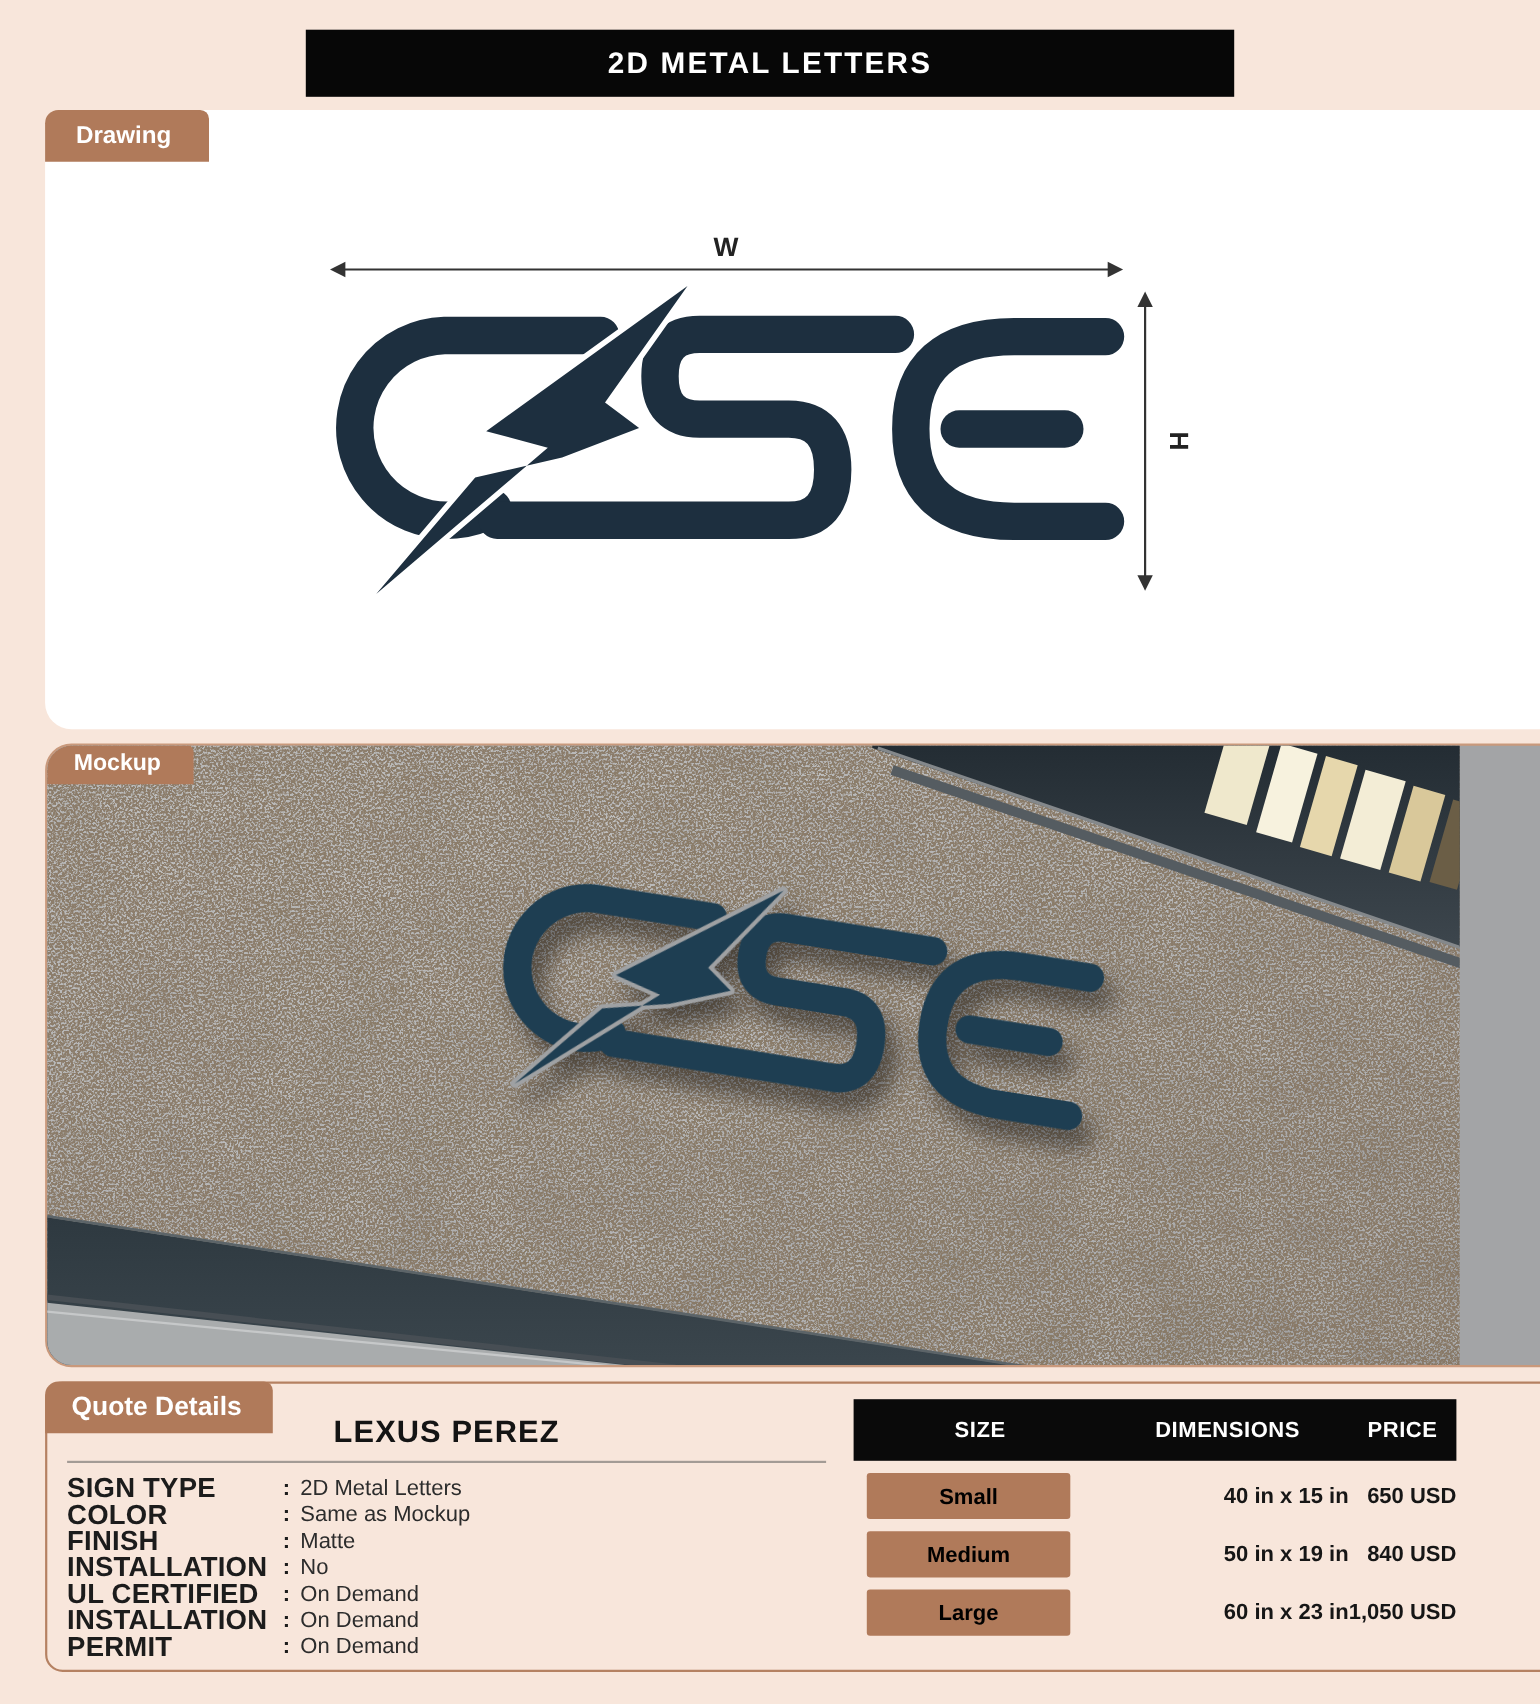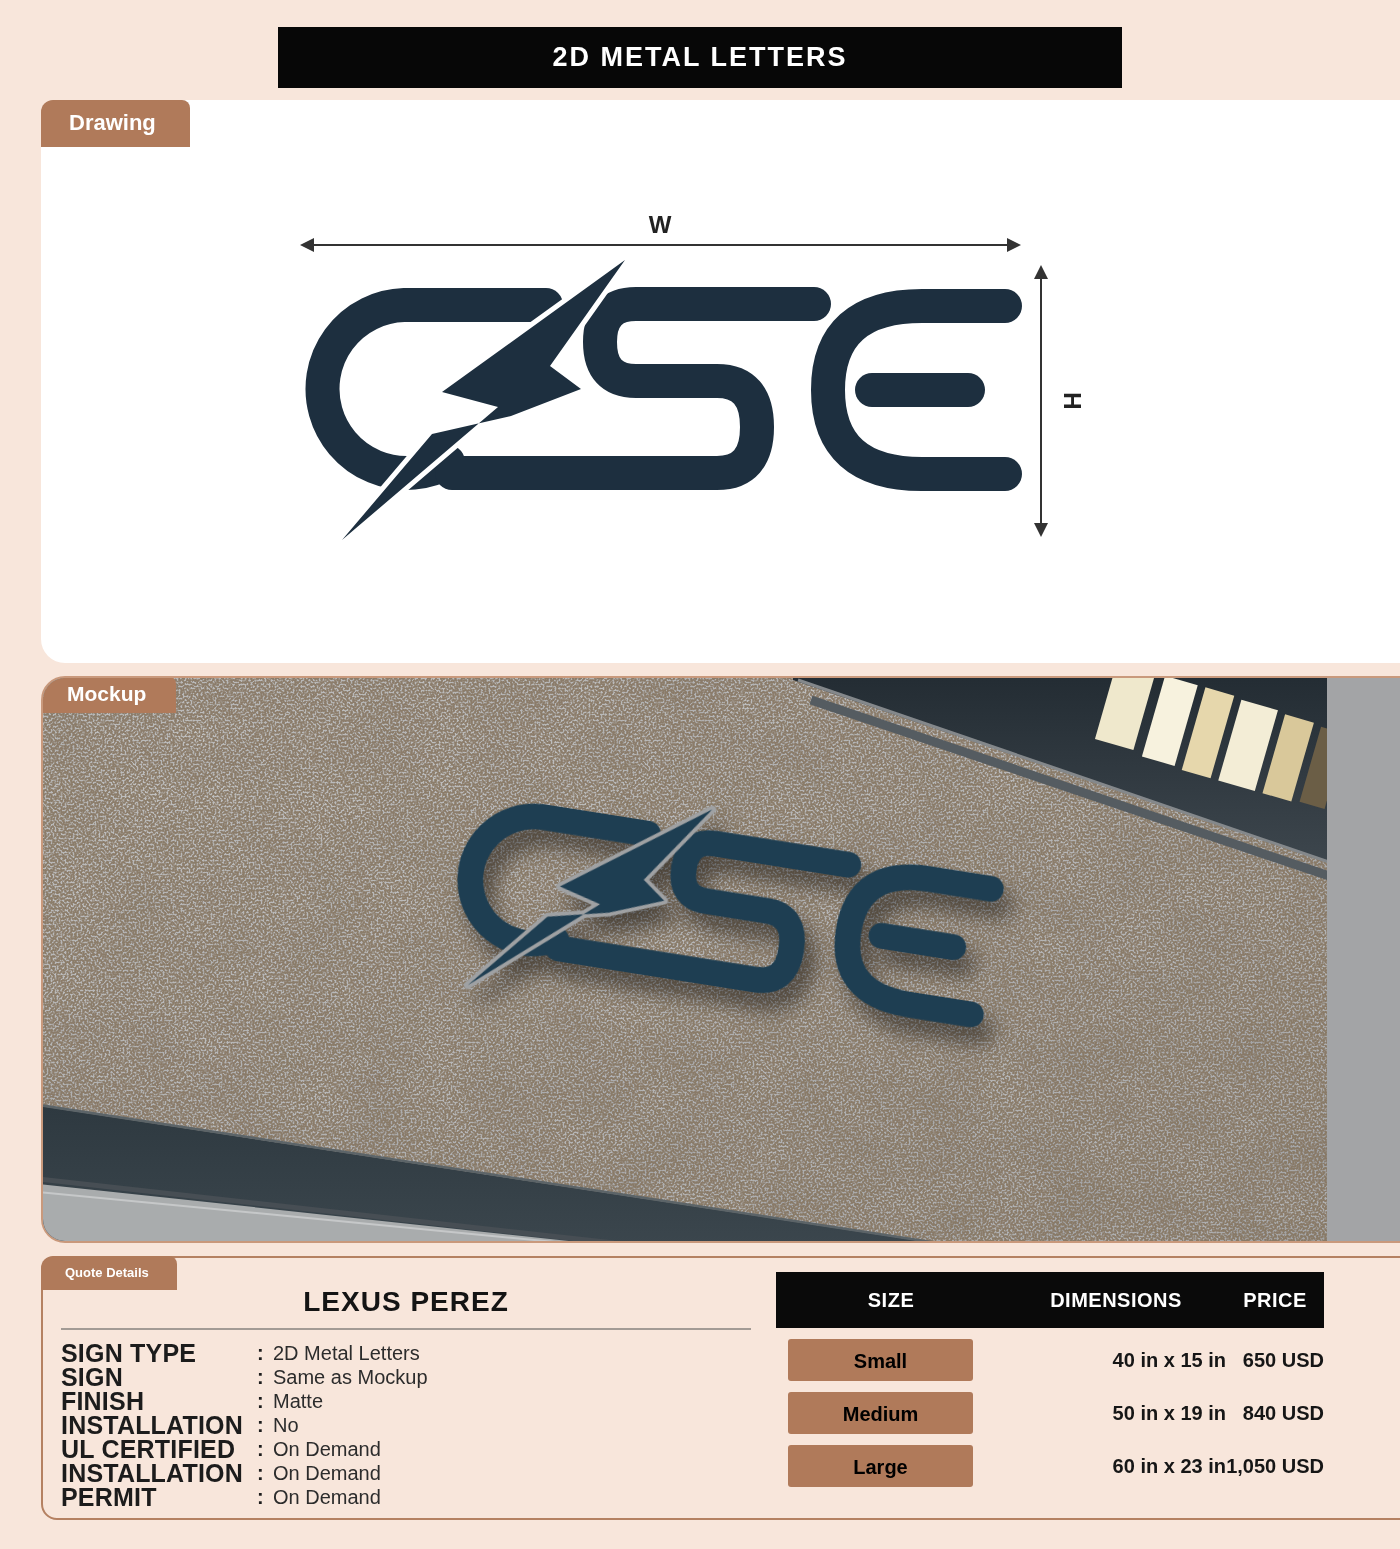--- a/index.html
+++ b/index.html
@@ -37,21 +37,21 @@
     position:absolute;left:395px;top:112px;width:575px;height:250px;
     transform:rotate(9deg);transform-origin:50% 50%;
     filter:drop-shadow(12px 15px 10px rgba(0,0,0,0.45));
   }
   .mock-logo svg{width:575px;height:250px;display:block;}
   
   .logo-ink-drawing{--ink:#1d2f3f;--gap:#ffffff;}
   .logo-ink-mockup{--ink:#1e3e52;--gap:#9fa1a3;}
   
   .quote-panel{top:1256px;height:264px;border:2px solid #b58162;box-sizing:border-box;border-radius:16px;background:transparent;}
-  .quote-tab{font-size:13px;padding:9px 28px 10px 24px;top:-2px;left:-2px;}
+  .quote-tab{font-size:24px;padding:9px 28px 10px 24px;top:-2px;left:-2px;}
   .quote-left{position:absolute;left:18px;top:28px;width:690px;}
   .customer-name{
     text-align:center;font-size:28px;font-weight:800;color:#141414;letter-spacing:1px;
   }
   .name-divider{border:none;border-top:2px solid #a39b95;margin:10px 0 12px 0;}
   .details{display:grid;grid-template-columns:196px 16px auto;row-gap:1px;font-size:20px;line-height:23px;color:#1c1c1c;}
   .detail-label{font-weight:800;font-size:25px;letter-spacing:0.2px;}
   .detail-sep{font-weight:800;}
   .detail-value{font-weight:400;color:#2c2c2c;}
   
@@ -190,21 +190,21 @@
   <div class="tab quote-tab">Quote Details</div>
 
   <div class="quote-left">
     <div class="customer-name">LEXUS PEREZ</div>
     <hr class="name-divider">
     <div class="details">
       <span class="detail-label">SIGN TYPE</span>
       <span class="detail-sep">:</span>
       <span class="detail-value">2D Metal Letters</span>
 
-      <span class="detail-label">SIGN</span>
+      <span class="detail-label">COLOR</span>
       <span class="detail-sep">:</span>
       <span class="detail-value">Same as Mockup</span>
 
       <span class="detail-label">FINISH</span>
       <span class="detail-sep">:</span>
       <span class="detail-value">Matte</span>
 
       <span class="detail-label">INSTALLATION</span>
       <span class="detail-sep">:</span>
       <span class="detail-value">No</span>

